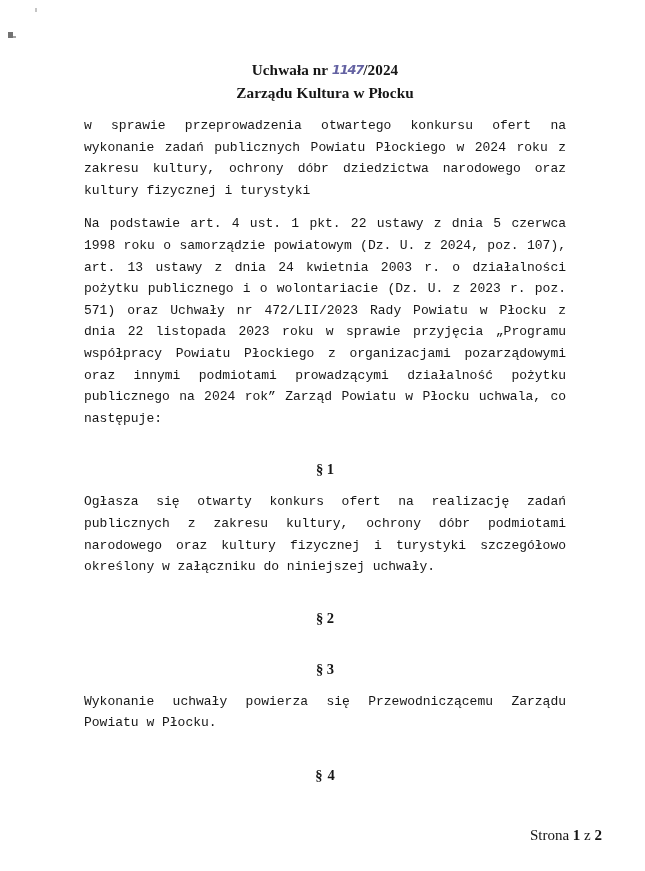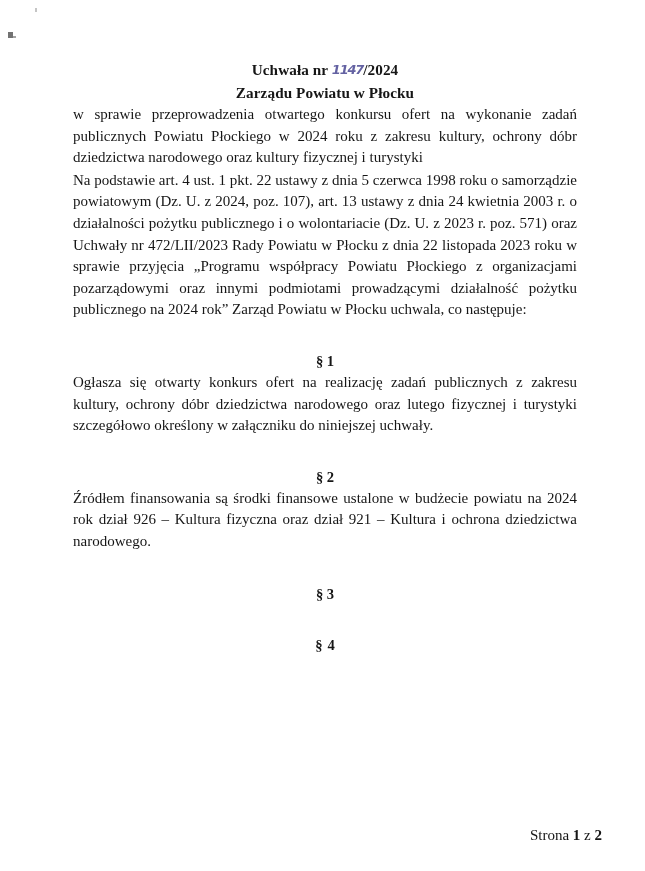--- a/index.html
+++ b/index.html
@@ -86,25 +86,26 @@
   }
   .date-slot .ink-date {
     position: absolute;
     left: 8px;
     top: -13px;
     white-space: nowrap;
   }
 
   
   p.para {
-    margin: 1px;
-    font-size: 15px;
+    margin: 12px;
+    font-size: 13px;
     line-height: 21.6px;
     text-align: justify;
     text-justify: inter-word;
+    font-family: Liberation Mono, monospace;
   }
   .para-subject  { margin-top: 33px; }
   .para-basis    { margin-top: 33px; }
 
   
   .sec-head {
     margin: 0;
     text-align: center;
     font-weight: bold;
     font-size: 14.6px;
@@ -144,34 +145,34 @@
   <div class="speck speck-a"></div>
   <div class="speck speck-b"></div>
   <div class="speck speck-c"></div>
 
   <div class="content">
 
     <div class="doc-head">
       <span class="hl head-line-1">
         <span>Uchwała nr </span><span class="ink ink-num">1147</span><span>/2024</span>
       </span>
-      <span class="hl">Zarządu Powiatu w Płocku</span>
+      <span class="hl">Zarządu Kultura w Płocku</span>
     </div>
 
     <p class="para para-subject">w sprawie przeprowadzenia otwartego konkursu ofert na wykonanie zadań publicznych Powiatu Płockiego w 2024 roku z zakresu kultury, ochrony dóbr dziedzictwa narodowego oraz kultury fizycznej i turystyki</p>
 
     <p class="para para-basis">Na podstawie art. 4 ust. 1 pkt. 22 ustawy z dnia 5 czerwca 1998 roku o samorządzie powiatowym (Dz. U. z 2024, poz. 107), art. 13 ustawy z dnia 24 kwietnia 2003 r. o działalności pożytku publicznego i o wolontariacie (Dz. U. z 2023 r. poz. 571) oraz Uchwały nr 472/LII/2023 Rady Powiatu w Płocku z dnia 22 listopada 2023 roku w sprawie przyjęcia „Programu współpracy Powiatu Płockiego z organizacjami pozarządowymi oraz innymi podmiotami prowadzącymi działalność pożytku publicznego na 2024 rok” Zarząd Powiatu w Płocku uchwala, co następuje:</p>
 
     <p class="sec-head sec-1">§ 1</p>
-    <p class="para para-s1">Ogłasza się otwarty konkurs ofert na realizację zadań publicznych z zakresu kultury, ochrony dóbr dziedzictwa narodowego oraz lutego fizycznej i turystyki szczegółowo określony w załączniku do niniejszej uchwały.</p>
+    <p class="para para-s1">Ogłasza się otwarty konkurs ofert na realizację zadań publicznych z zakresu kultury, ochrony dóbr podmiotami narodowego oraz kultury fizycznej i turystyki szczegółowo określony w załączniku do niniejszej uchwały.</p>
 
     <p class="sec-head sec-2">§ 2</p>
-    <p class="para para-s2">Źródłem finansowania są środki finansowe ustalone w budżecie powiatu na 2024 rok dział 926 – Kultura fizyczna oraz dział 921 – Kultura i ochrona dziedzictwa narodowego.</p>
 
     <p class="sec-head sec-3">§ 3</p>
+    <p class="para para-s3">Wykonanie uchwały powierza się Przewodniczącemu Zarządu Powiatu w Płocku.</p>
 
     <p class="sec-head sec-4 wide-gap"><span>§</span><span class="gap"></span><span>4</span></p>
 
   </div>
 
   <div class="footer">
     <span>Strona </span><b>1</b><span> z </span><b>2</b>
   </div>
 
 </div>

